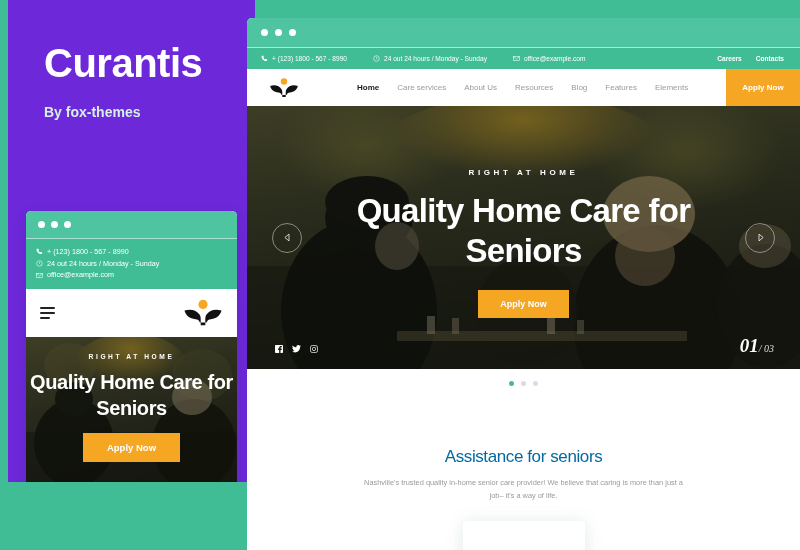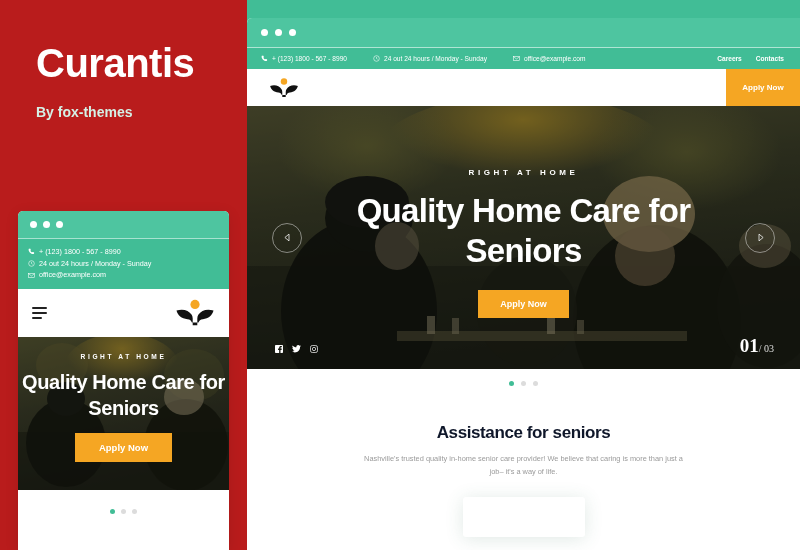--- a/index.html
+++ b/index.html
@@ -5,23 +5,23 @@
   * { box-sizing: border-box; margin: 0; padding: 0; }
   html, body {
     width: 800px; height: 550px;
     overflow: hidden;
     font-family: "Liberation Sans", sans-serif;
   }
   body { background: #41bd96; position: relative; }
 
   
   .left-panel {
-    position: absolute; left: 0; top: 0;
-    width: 247px; height: 550px;
-    background: #b91c1c;
+    position: absolute; left: 8px; top: 0;
+    width: 247px; height: 482px;
+    background: #6d28d9;
     overflow: hidden;
   }
   .brand-block { padding: 42px 0 0 36px; }
   .brand-title {
     font-size: 40px; font-weight: 700; color: #ffffff;
     letter-spacing: -0.5px; line-height: 1.05;
   }
   .brand-sub {
     font-size: 26px; font-weight: 400; color: #eaf8f2;
     margin-top: 6px; letter-spacing: -0.2px;
@@ -175,33 +175,34 @@
   .arrow.left { left: 25px; }
   .arrow.right { right: 25px; }
   .socials {
     position: absolute; left: 28px; bottom: 16px; z-index: 4;
     display: flex; gap: 9px; align-items: center;
   }
   .socials a { line-height: 0; cursor: pointer; }
   .counter {
     position: absolute; right: 26px; bottom: 12px; z-index: 4;
     color: #ffffff; font-family: "Liberation Serif", serif;
+    font-style: italic;
   }
   .counter .big { font-size: 19px; font-weight: 700; }
   .counter .small { font-size: 10px; opacity: 0.85; }
 
   .d-dots {
     height: 28px; background: #fff;
     display: flex; align-items: center; justify-content: center; gap: 7px;
   }
   .d-dots i { width: 5px; height: 5px; }
 
   .d-assist { text-align: center; padding-top: 26px; background: #fff; }
   .d-assist h2 {
-    font-size: 17px; font-weight: 700; color: #0f172a; letter-spacing: -0.4px;
+    font-size: 17px; font-weight: 400; color: #0369a1; letter-spacing: -0.4px; margin-top: 24px;
   }
   .d-assist p {
     font-size: 7.4px; color: #9a9a9a; line-height: 1.75;
     max-width: 320px; margin: 10px auto 0 auto;
   }
   .d-card {
     margin: 18px auto 0 auto; width: 122px; height: 40px;
     background: #fff; border-radius: 3px;
     box-shadow: 0 2px 18px rgba(60,120,95,0.16);
   }
@@ -335,20 +336,29 @@
     </div>
   </div>
 
   <div class="d-nav">
     <div class="d-logo">
       <svg width="30" height="21" viewBox="0 0 40 27">
         <circle cx="20" cy="5.4" r="4.3" fill="#f5a623"></circle>
         <path d="M1.5 11.6c6.2-2.2 12.2-0.4 15.2 4.2 0.6 1 1 2.2 1 3.6v6.8h4.6v-6.8c0-1.4 0.4-2.6 1-3.6 3-4.6 9-6.4 15.2-4.2 -1.2 4.6-5 8.2-10.6 8.6 -2.4 0.2-4 1.6-4.4 3.4h-6.6c-0.4-1.8-2-3.2-4.4-3.4C6.5 19.8 2.7 16.2 1.5 11.6z" fill="#111111"></path>
       </svg>
     </div>
+    <nav class="d-menu">
+      <a href="#" class="active">Home</a>
+      <a href="#">Care services</a>
+      <a href="#">About Us</a>
+      <a href="#">Resources</a>
+      <a href="#">Blog</a>
+      <a href="#">Features</a>
+      <a href="#">Elements</a>
+    </nav>
     <button class="d-apply">Apply Now</button>
   </div>
 
   <div class="d-hero">
     <svg class="hero-photo" style="position:absolute;inset:0" width="553" height="263" viewBox="0 0 553 263" preserveAspectRatio="xMidYMid slice">
       <defs>
         <linearGradient id="dbg" x1="0" y1="0" x2="0.25" y2="1">
           <stop offset="0%" stop-color="#62603a"></stop>
           <stop offset="40%" stop-color="#3e4029"></stop>
           <stop offset="100%" stop-color="#1b1d16"></stop>

